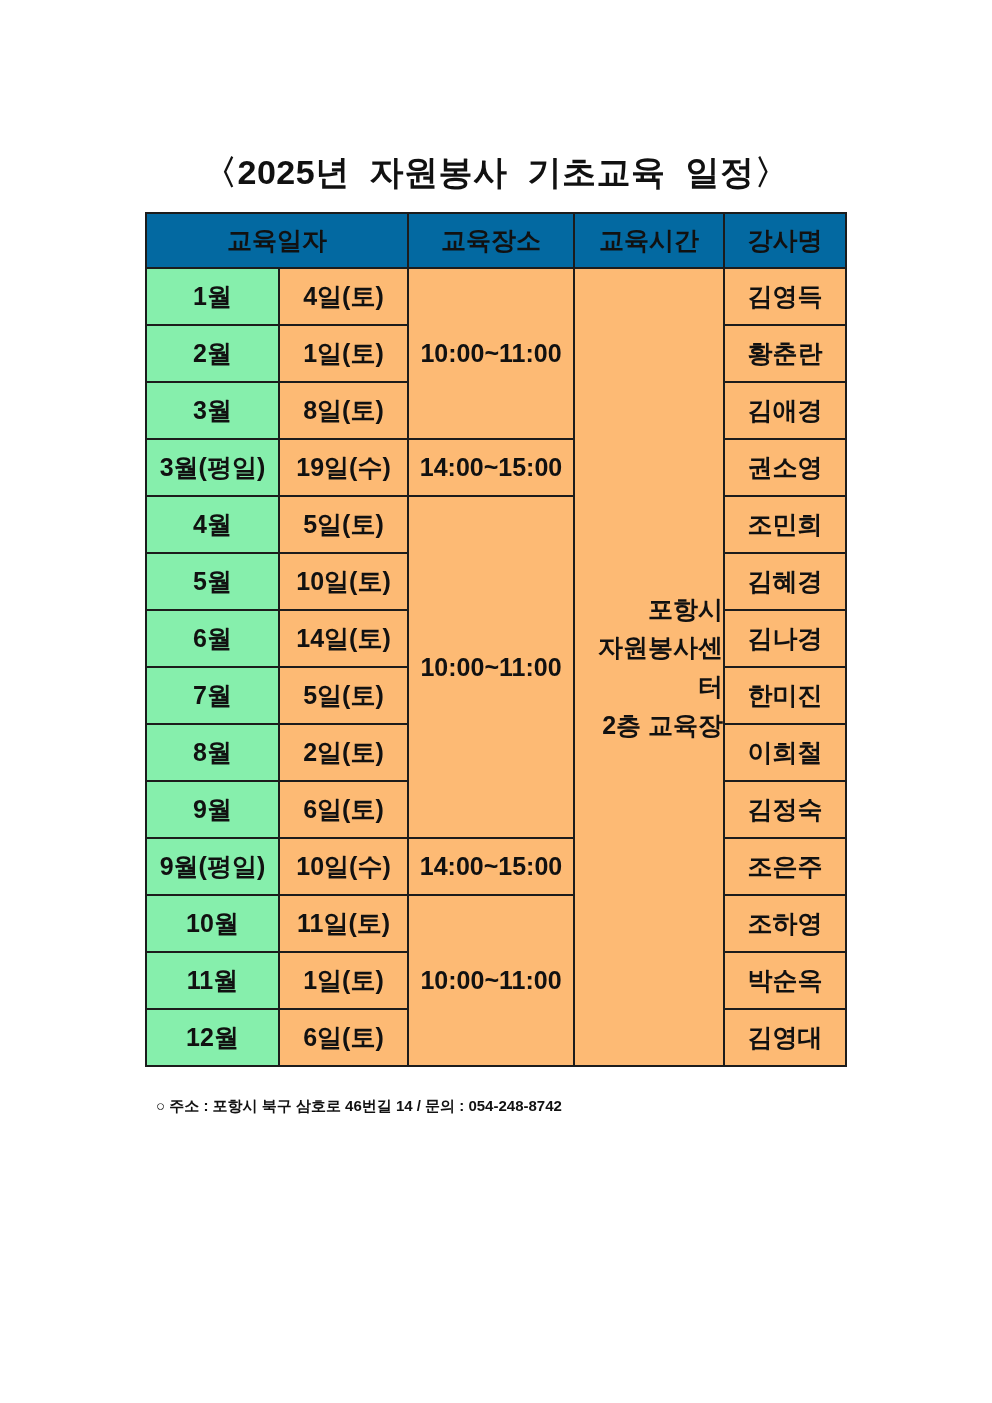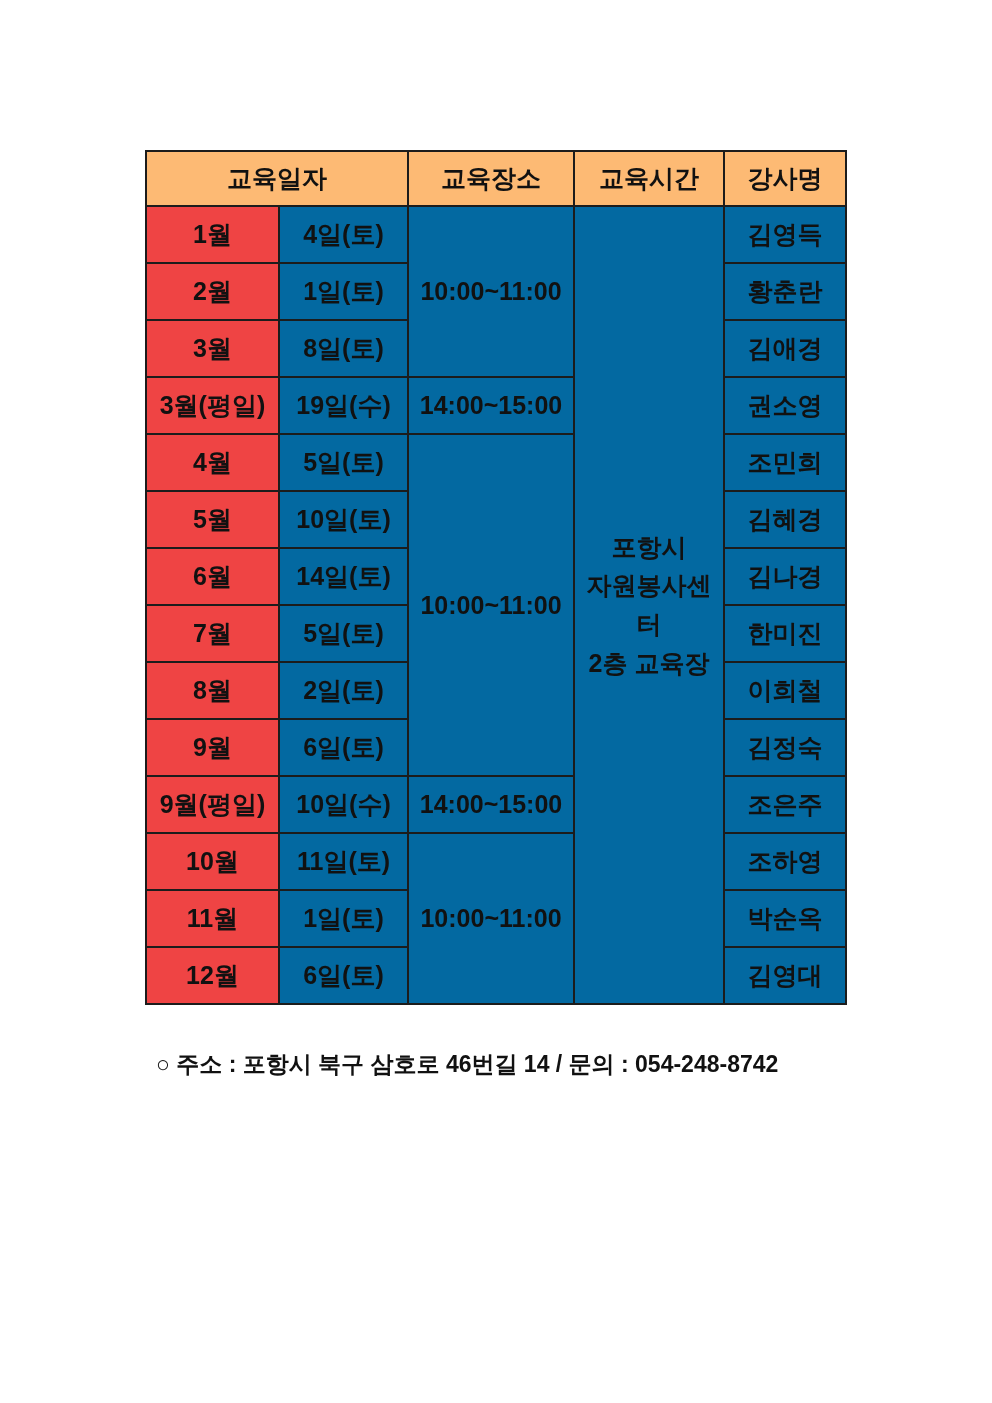--- a/index.html
+++ b/index.html
@@ -35,52 +35,54 @@
   .schedule th, .schedule td {
     border: 2px solid #1c1c1c;
     text-align: center;
     vertical-align: middle;
     font-weight: bold;
     font-size: 25px;
     padding: 0;
     overflow: hidden;
   }
   .schedule th {
-    background: #fdba74;
+    background: #0369a1;
     height: 53px;
     margin-top: 32px;
   }
   .schedule td {
     height: 55px;
-    background: #0369a1;
+    background: #fdba74;
   }
   .schedule td.month {
-    background: #ef4444;
+    background: #86efac;
   }
   .schedule td.place div {
     line-height: 1.55;
     font-size: 25px;
     font-weight: bold;
+    text-align: right;
   }
   .footer-note {
     width: 700px;
-    margin: 44px auto 0 auto;
+    margin: 30px auto 0 auto;
     padding-left: 10px;
     box-sizing: border-box;
-    font-size: 23px;
+    font-size: 15px;
     font-weight: bold;
     color: #111111;
     white-space: nowrap;
   }
 </style>
 </head>
 <body>
 
 <div class="page">
 
+  <div class="title">〈2025년  자원봉사  기초교육  일정〉</div>
 
   <table class="schedule">
     <colgroup>
       <col style="width:133px">
       <col style="width:129px">
       <col style="width:166px">
       <col style="width:150px">
       <col style="width:122px">
     </colgroup>
     <thead>

